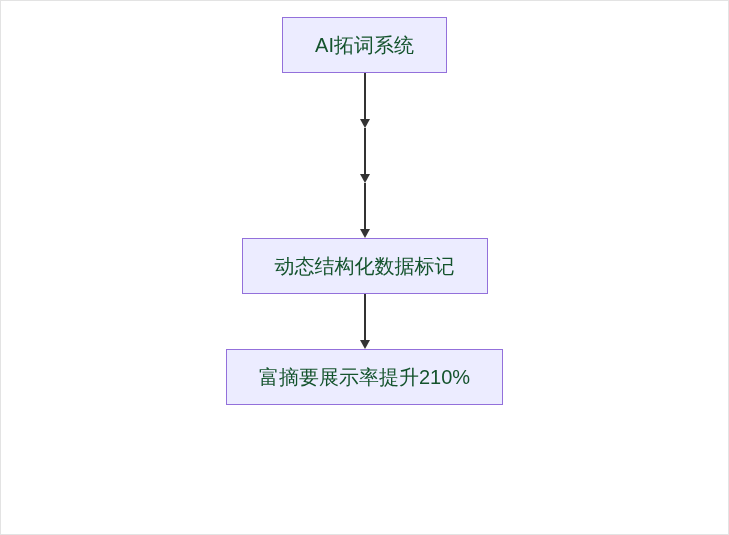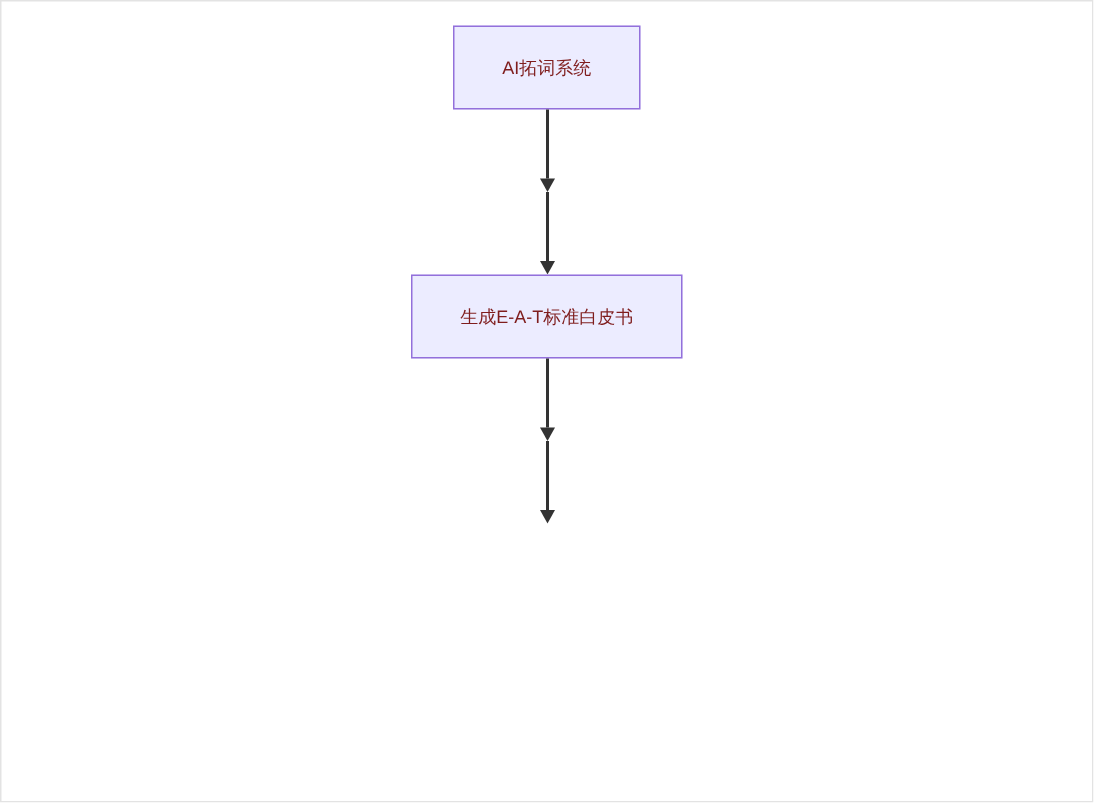--- a/index.html
+++ b/index.html
@@ -18,22 +18,22 @@
     display: flex;
     flex-direction: column;
     align-items: center;
     padding-top: 16px;
     overflow: hidden;
   }
   .node {
     box-sizing: border-box;
     background: #ececff;
     border: 1px solid #9370db;
-    color: #7f1d1d;
-    font-size: 12px;
+    color: #14532d;
+    font-size: 20px;
     line-height: 24px;
     padding: 15px 32px;
     text-align: center;
     white-space: nowrap;
     min-height: 54px;
     display: flex;
     align-items: center;
     justify-content: center;
   }
   .arrow {
@@ -69,29 +69,32 @@
     <div class="line"></div>
     <div class="head"></div>
   </div>
 
 
   <div class="arrow">
     <div class="line"></div>
     <div class="head"></div>
   </div>
 
+
+  <div class="arrow">
+    <div class="line"></div>
+    <div class="head"></div>
+  </div>
+
   <div class="node">
-    <span>生成E-A-T标准白皮书</span>
+    <span>动态结构化数据标记</span>
   </div>
 
   <div class="arrow">
     <div class="line"></div>
     <div class="head"></div>
   </div>
 
-
-  <div class="arrow">
-    <div class="line"></div>
-    <div class="head"></div>
+  <div class="node">
+    <span>富摘要展示率提升210%</span>
   </div>
-
 
 </div>
 
 </body></html>

